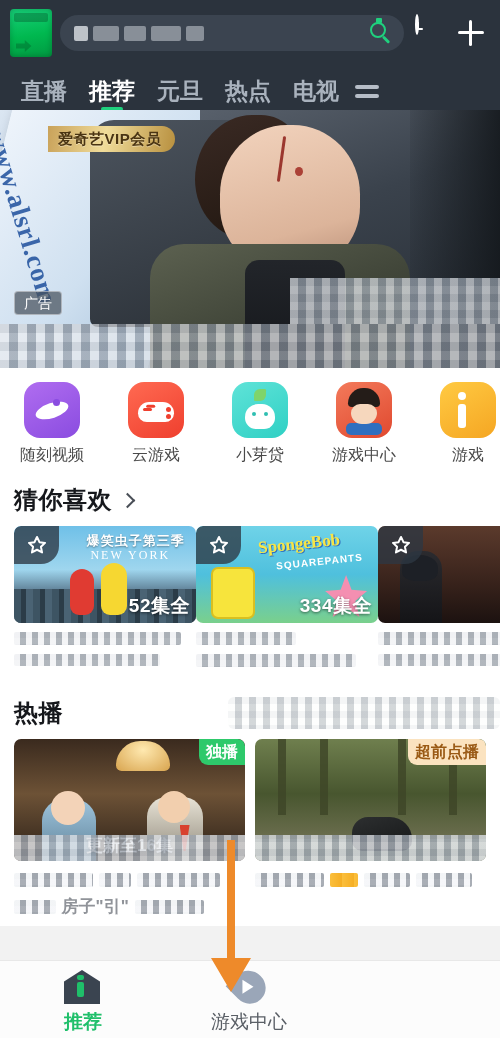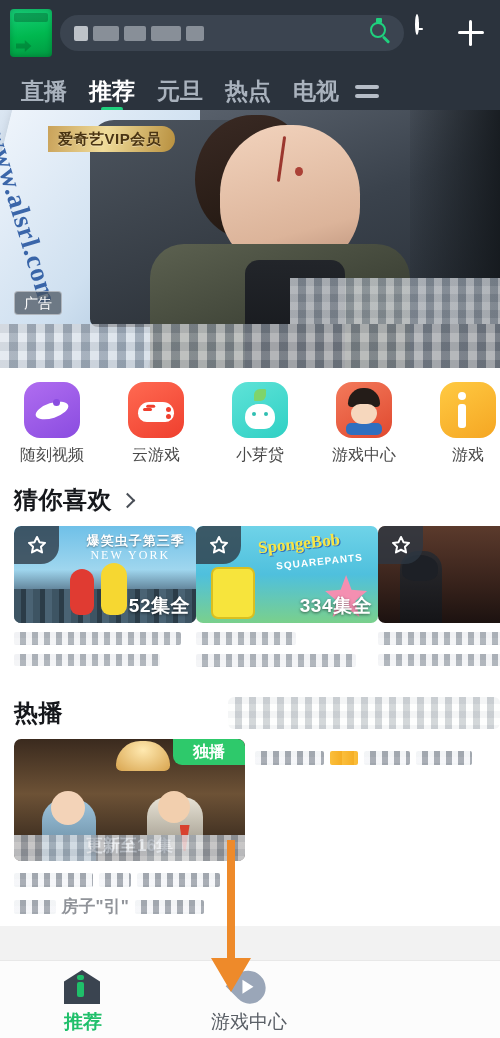--- a/index.html
+++ b/index.html
@@ -216,21 +216,21 @@
     position: absolute; left: 0; top: 0; width: 45px; height: 38px;
     background: rgba(45,55,66,.78); border-radius: 7px 0 18px 0;
     display:flex; align-items:center; justify-content:center;
   }
   .star-svg { width: 22px; height: 22px; }
   .ep-count {
     position: absolute; right: 6px; bottom: 4px; color: #fff; font-size: 19px; font-weight: 700;
     text-shadow: 0 1px 3px rgba(0,0,0,.55); letter-spacing: .5px; margin-top: 48px;
   }
   .corner-badge {
-    position:absolute; right: 0; top: 0; padding: 2px 20px; font-size: 16px; font-weight: 700;
+    position:absolute; right: 0; top: 0; padding: 2px 7px; font-size: 16px; font-weight: 700;
     border-radius: 0 7px 0 9px; line-height: 22px;
   }
   .cb-green { background: #2ec96b; color: #fff; }
   .cb-orange { background: #fbe3c0; color: #9a5a15; }
   .update-text {
     position:absolute; left: 50%; transform: translateX(-50%); bottom: 4px;
     color: rgba(255,255,255,.92); font-size: 17px; font-weight: 700; white-space: nowrap;
     text-shadow: 0 1px 3px rgba(0,0,0,.5);
   }
   .blur-line { height: 13px; border-radius: 2px; margin-top: 9px;
@@ -517,20 +517,30 @@
           </div>
           <div class="meta-row">
             <span class="mb" style="width:18%"></span>
             <span class="cn-text">房子"引"</span>
             <span class="mb" style="width:30%"></span>
           </div>
         </div>
       </div>
 
       <div class="hot-card">
+        <div class="hot-thumb t-jungle">
+          <span class="tr" style="left:10%"></span>
+          <span class="tr" style="left:28%"></span>
+          <span class="tr" style="left:62%"></span>
+          <span class="tr" style="left:84%"></span>
+          <span class="water"></span>
+          <span class="man"></span>
+          <span class="corner-badge cb-orange">超前点播</span>
+          <span class="hot-blur"></span>
+        </div>
         <div class="hot-meta">
           <div class="meta-row">
             <span class="mb" style="width:30%"></span>
             <span class="mb y" style="width:12%"></span>
             <span class="mb" style="width:20%"></span>
             <span class="mb" style="width:24%"></span>
           </div>
         </div>
       </div>
 

